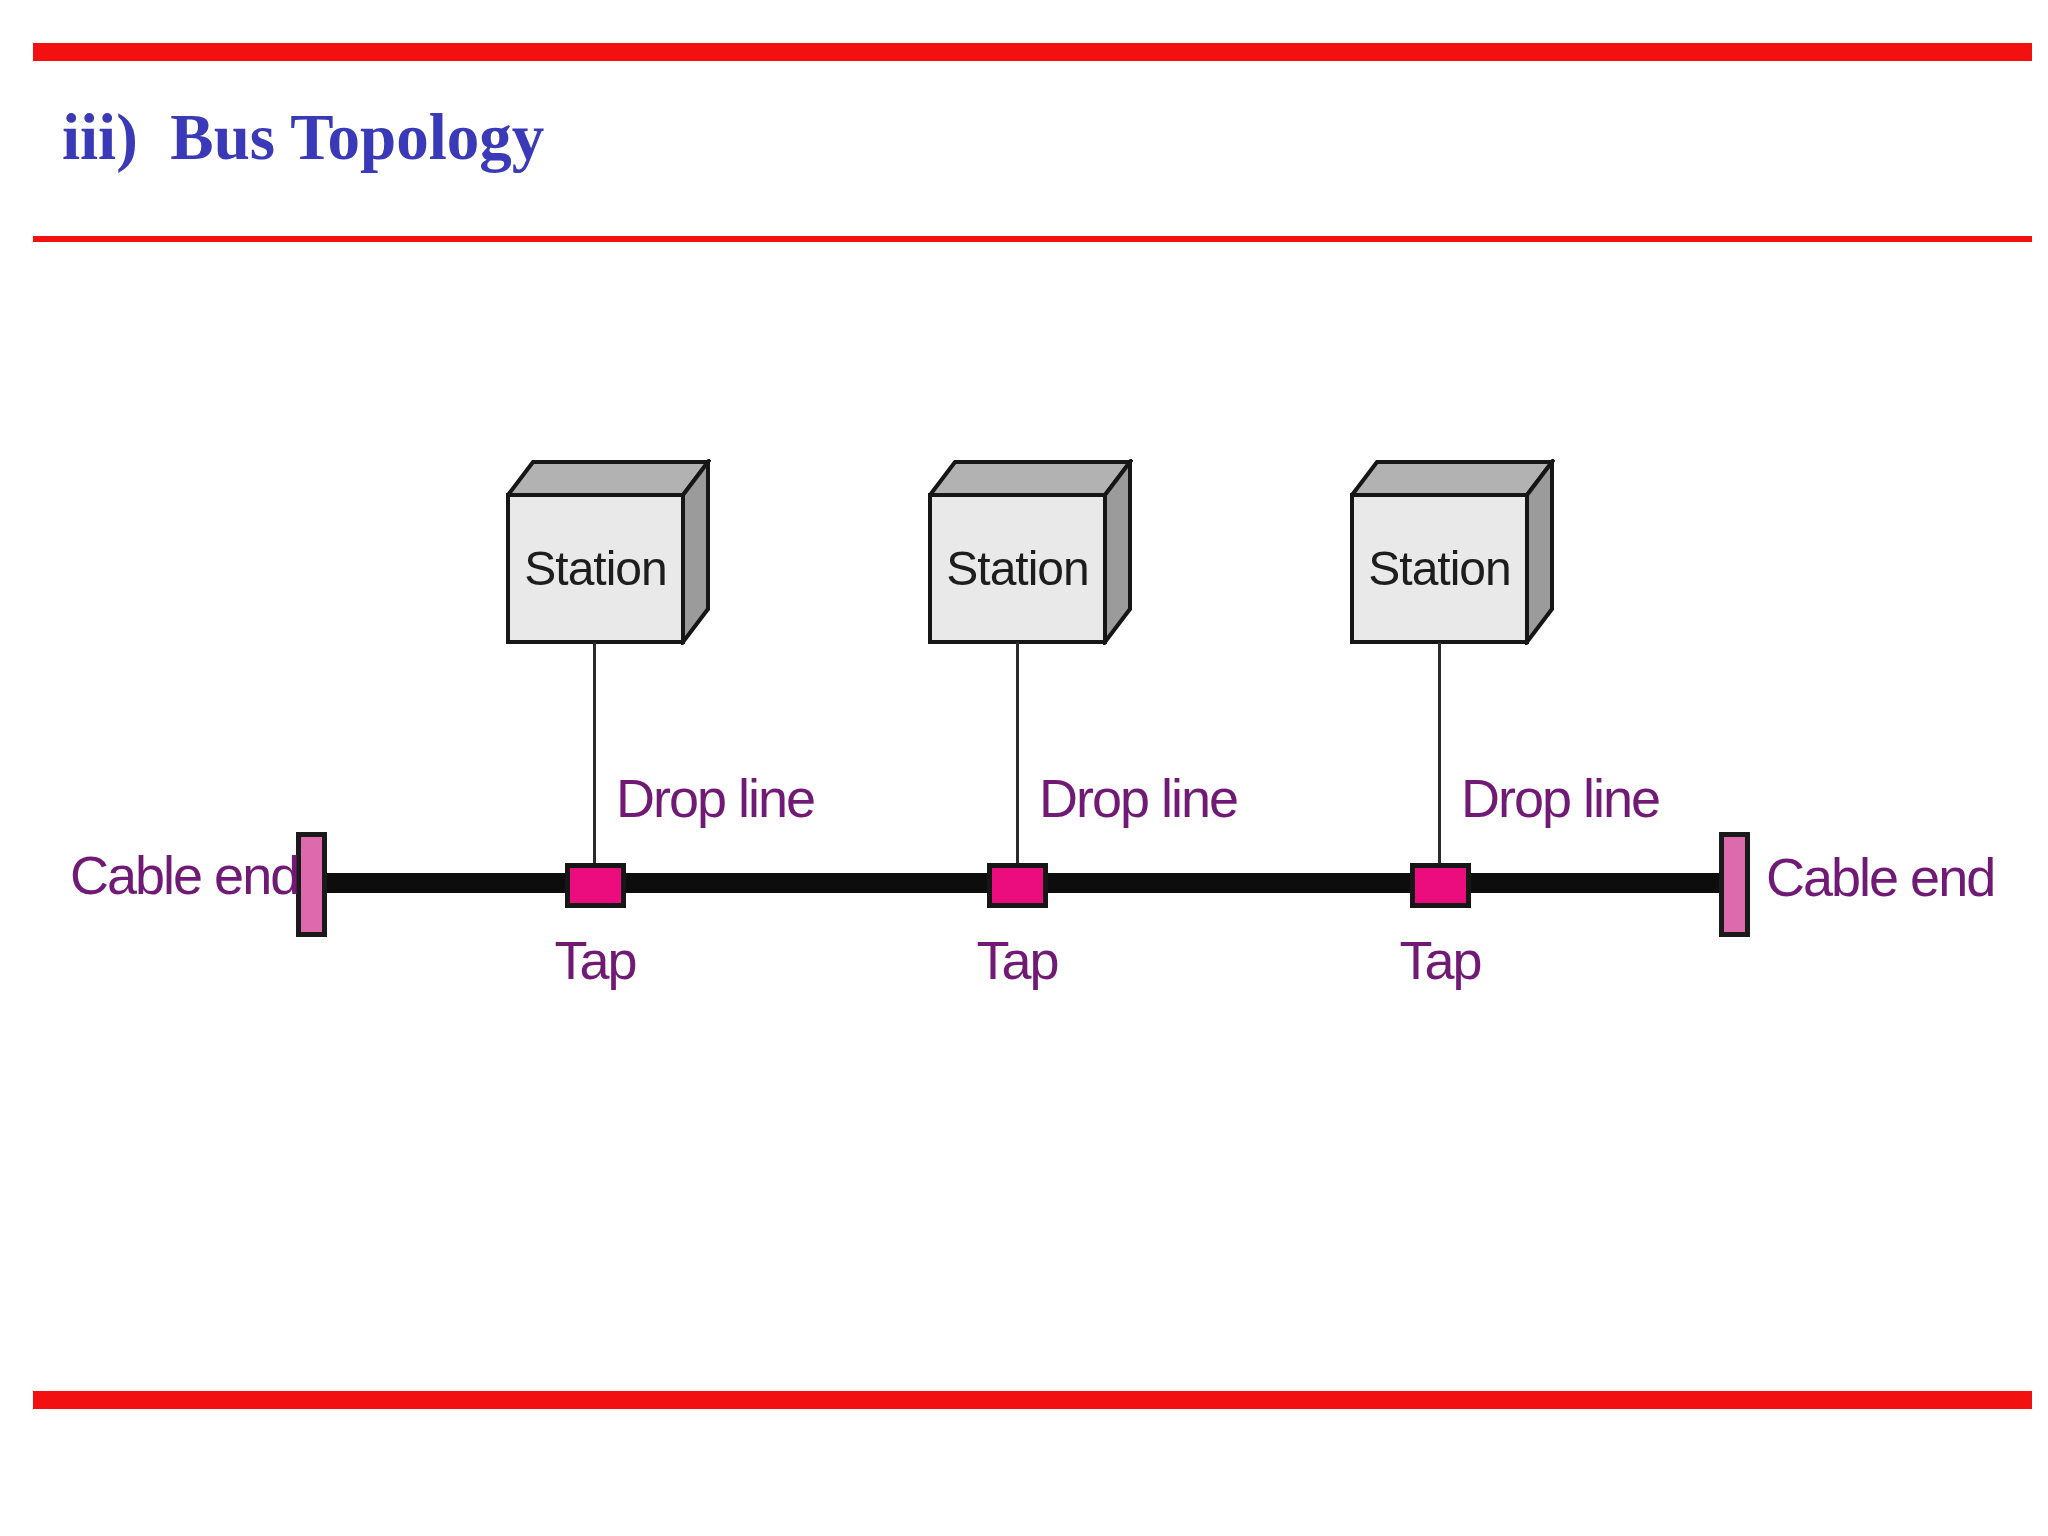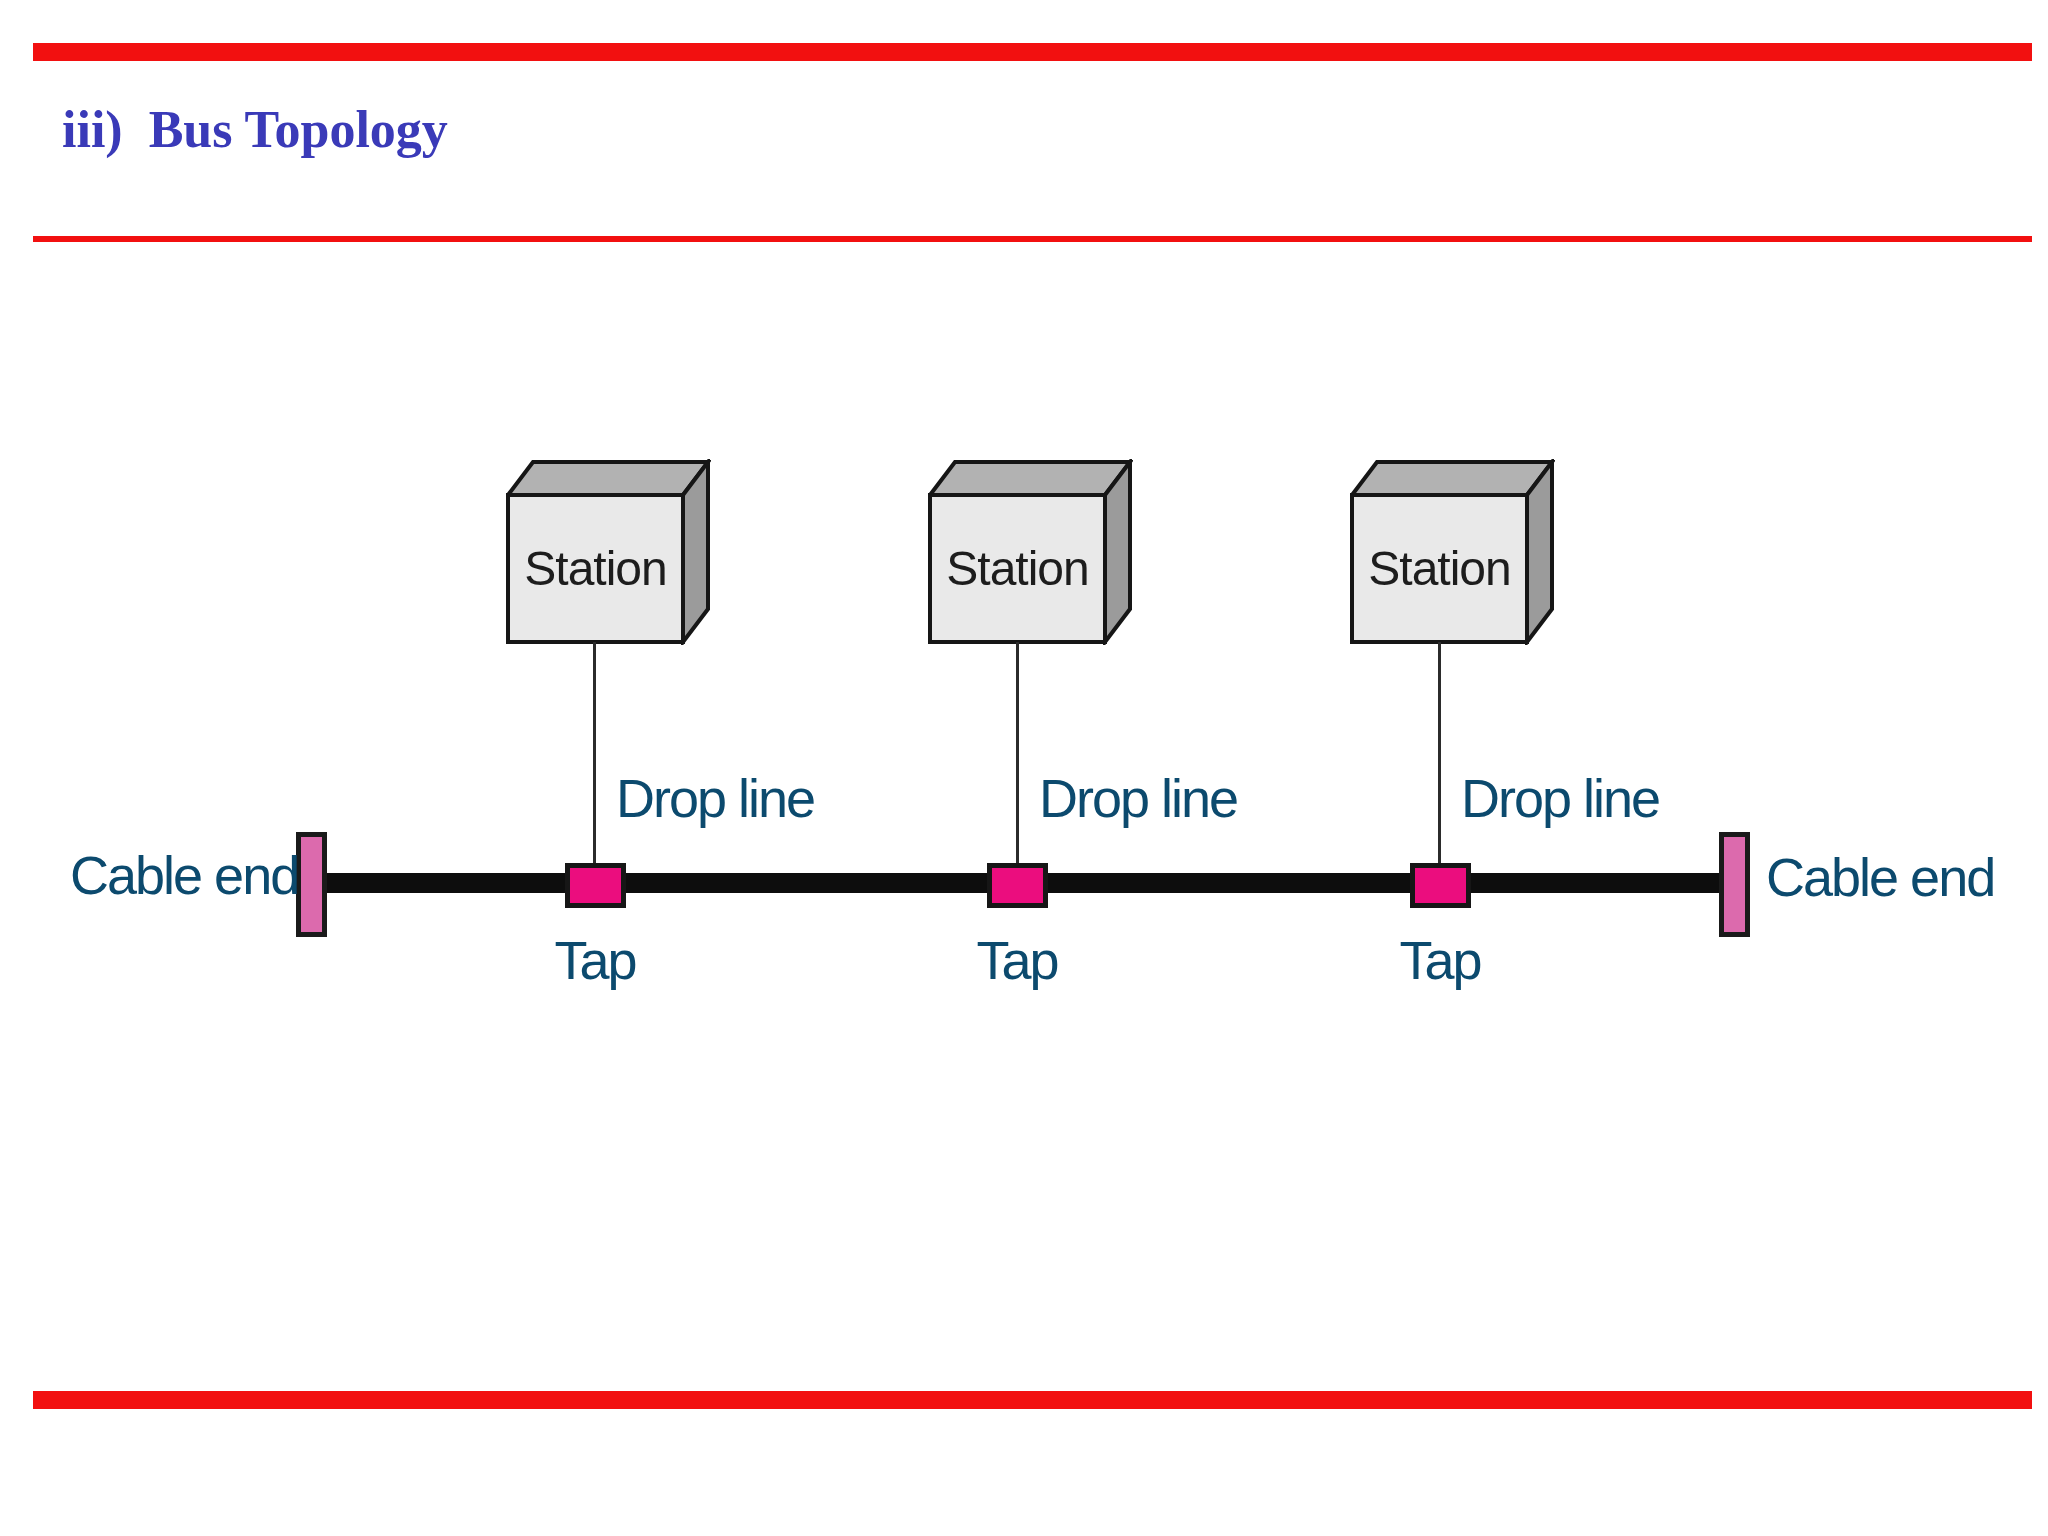--- a/index.html
+++ b/index.html
@@ -11,21 +11,21 @@
     font-family:"Liberation Sans",sans-serif;
   }
   .rule{position:absolute;background:#f21010;}
   .rule-top{left:33px;top:43px;width:1999px;height:18px;}
   .rule-under-title{left:33px;top:236px;width:1999px;height:6px;}
   .rule-bottom{left:33px;top:1391px;width:1999px;height:18px;}
   .page-title{
     position:absolute;left:62px;top:100px;
     font-family:"Liberation Serif",serif;
     font-weight:bold;
-    font-size:52px;line-height:1.15;
+    font-size:65px;line-height:1.15;
     color:#3a3ab8;
     white-space:pre;
   }
   .diagram{position:absolute;left:0;top:0;width:1960px;height:1536px;}
   .station{position:absolute;top:459px;width:205px;height:186px;}
   .station svg{position:absolute;left:0;top:0;}
   .station-label{
     position:absolute;left:2px;top:36px;width:175px;height:147px;
     display:flex;align-items:center;justify-content:center;
     font-size:48px;color:#1d1d1d;letter-spacing:-1px;
@@ -35,21 +35,21 @@
   .cable-end{
     position:absolute;top:832px;width:31px;height:105px;
     background:#dc6aad;border:5px solid #1a1a1a;box-sizing:border-box;
   }
   .tap{
     position:absolute;top:863px;width:61px;height:45px;
     background:#eb0d7e;border:5px solid #161616;box-sizing:border-box;
   }
   .diagram-label{
     position:absolute;
-    font-size:54px;color:#0c4a6e;letter-spacing:-2px;line-height:1.05;
+    font-size:54px;color:#701a75;letter-spacing:-2px;line-height:1.05;
     white-space:nowrap;
   }
   .lbl-cable-end-left{left:70px;top:847px;width:215px;text-align:right;}
   .lbl-cable-end-right{left:1766px;top:849px;}
   .lbl-drop{top:770px;}
   .lbl-drop-1{left:616px;}
   .lbl-drop-2{left:1039px;}
   .lbl-drop-3{left:1461px;}
   .lbl-tap{top:920px;width:140px;text-align:center;margin-top:12px;}
   .lbl-tap-1{left:525px;}

